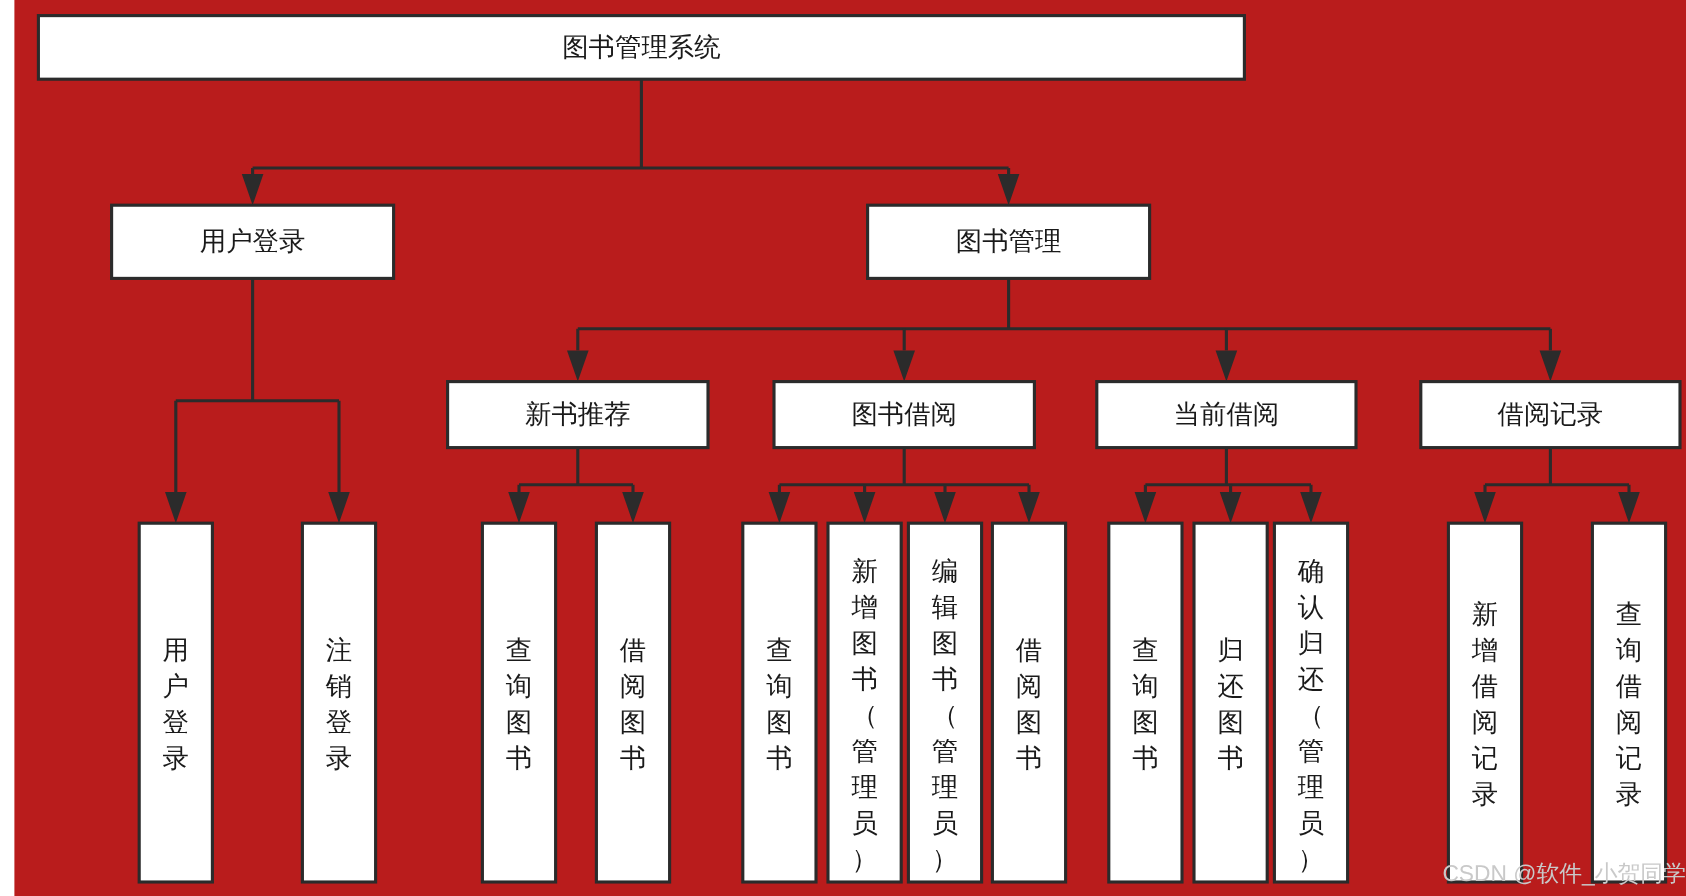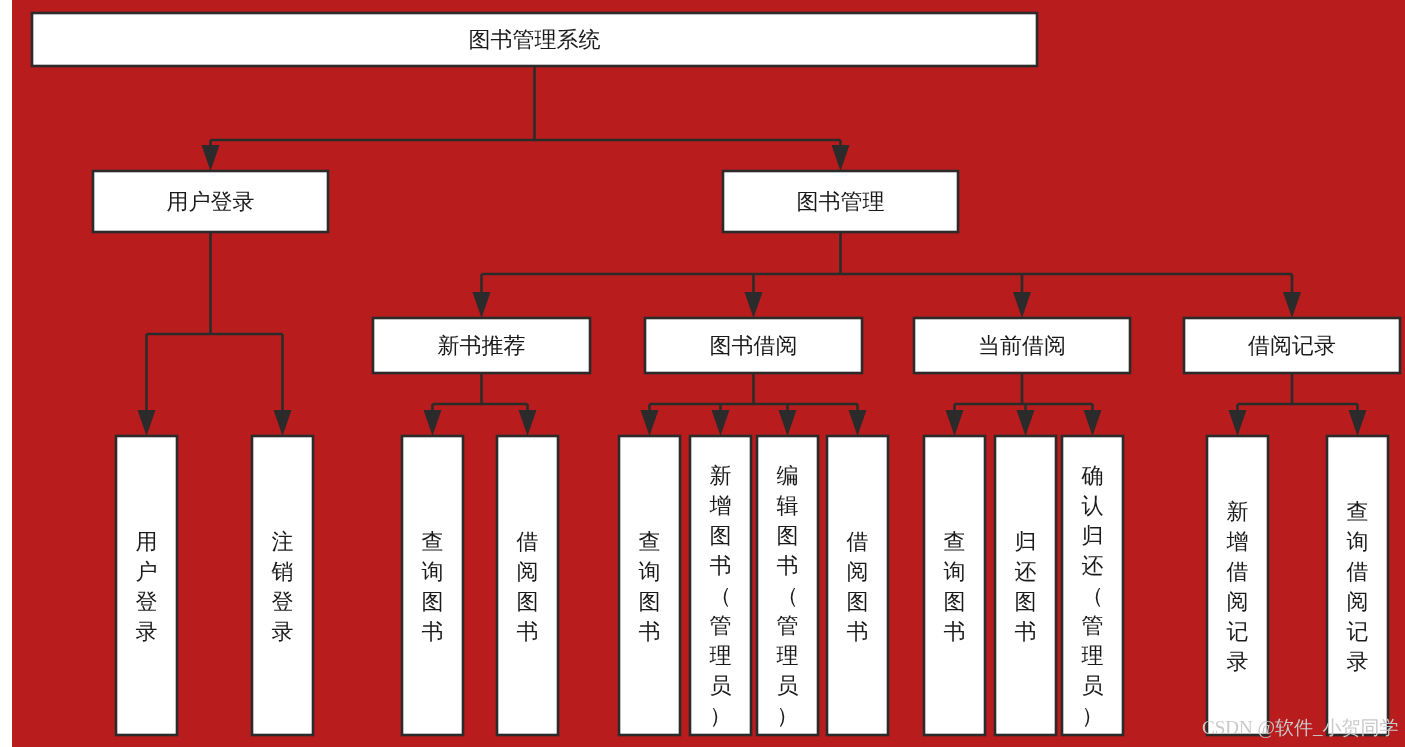--- a/index.html
+++ b/index.html
@@ -51,21 +51,21 @@
     fill: none;
     stroke-linecap: butt;
   }
   .connector-arrowhead {
     fill: #2b2b2b;
     stroke: none;
   }
   .watermark-text {
     position: absolute;
     color: #c9c9c9;
-    font-family: Liberation Serif, serif;
+    font-family: Liberation Sans, sans-serif;
     font-size: 19px;
     white-space: nowrap;
     left: 1190px;
     top: 715px;
     pointer-events: none;
     user-select: none;
   }
 </style>
 </head>
 <body>

